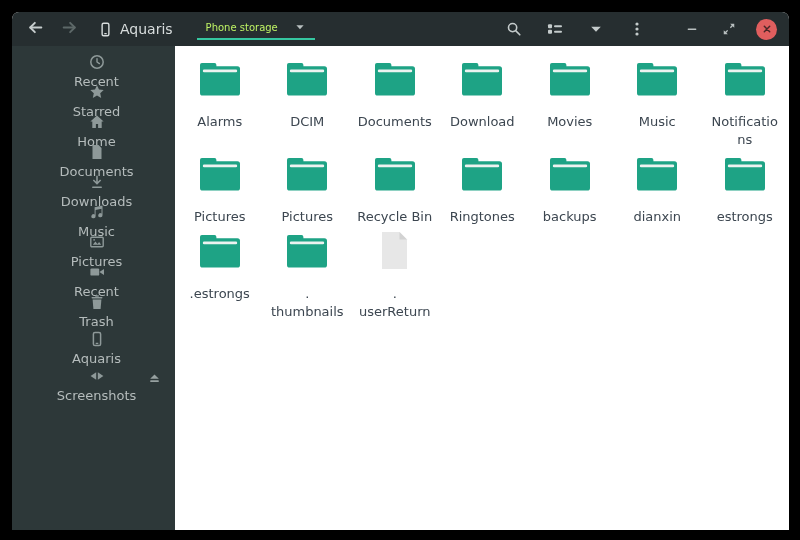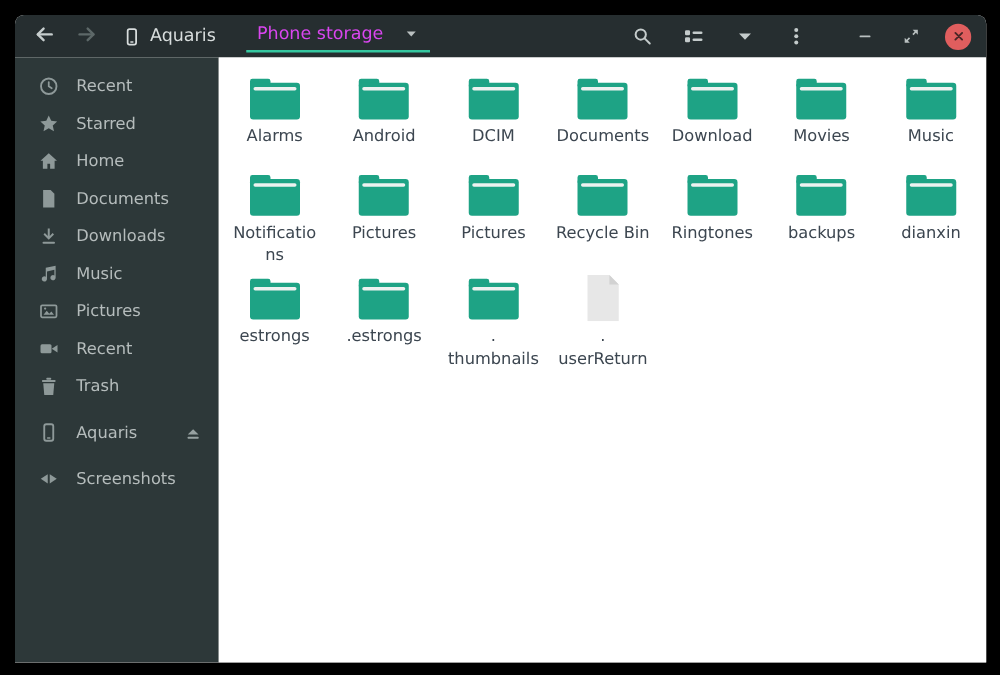--- a/index.html
+++ b/index.html
@@ -18,48 +18,48 @@
     display:flex; align-items:center; padding:0 12px 0 12px; color:#c6cdcd;
   }
   .tb-btn { display:flex; align-items:center; justify-content:center; }
   .nav-arrow { width:22px; height:22px; color:#c6cdcd; }
   .nav-arrow svg { width:17px; height:17px; }
   .nav-arrow.fwd { color:#5d6868; margin-left:12px; }
   .device-btn { display:flex; align-items:center; gap:7px; margin-left:18px; color:#d8dddd; font-size:14px; }
   .device-btn .icon svg { width:15px; height:15px; display:block; }
   .loc-tab {
     display:flex; align-items:center; gap:16px; margin-left:24px; padding:3px 9px 5px 9px;
-    border-bottom:2px solid var(--accent-teal,#35c7a0); color:#d946ef; font-size:14px;
+    border-bottom:2px solid var(--accent-teal,#35c7a0); color:#bef264; font-size:10px;
   }
   .loc-tab .icon svg { width:12px; height:12px; display:block; color:#b9c0c0; }
   .tb-right { margin-left:auto; display:flex; align-items:center; gap:21px; }
   .tb-action { width:20px; height:20px; color:#c4cbcb; display:flex; align-items:center; justify-content:center; }
   .tb-action svg { width:16px; height:16px; display:block; }
   .win-controls { display:flex; align-items:center; gap:17px; margin-left:14px; }
   .win-ctl { width:20px; height:20px; display:flex; align-items:center; justify-content:center; color:#b9c0c0; }
   .win-ctl svg { width:14px; height:14px; display:block; }
   .win-ctl.close { width:21px; height:21px; border-radius:50%; background:var(--close-button,#e05e5e); }
   .win-ctl.close svg { width:12px; height:12px; }
   
   .main { flex:1; display:flex; min-height:0; }
   .sidebar {
     flex:0 0 163px; width:163px; background:var(--sidebar-bg,#2d3839);
     padding-top:8px; color:#b5bcbc; overflow:hidden;
   }
-  .sb-item { height:30px; display:flex; align-items:center; gap:14px; padding:0 13px 0 19px; font-size:13px; }
+  .sb-item { height:30px; display:flex; align-items:center; gap:4px; padding:0 13px 0 19px; font-size:13px;flex-direction:column; }
   .sb-item.devices { margin-top:7px; }
   .sb-icon { width:16px; height:16px; color:#8e9999; flex:0 0 16px; }
   .sb-icon svg { width:16px; height:16px; display:block; }
   .sb-label { white-space:nowrap; }
   .sb-eject { margin-left:auto; width:15px; height:15px; color:#97a1a1; }
   .sb-eject svg { width:15px; height:15px; display:block; }
   
   .content { flex:1; background:var(--content-bg,#fff); overflow:hidden; }
   .grid { display:grid; grid-template-columns:repeat(7, 87.5px); grid-auto-rows:minmax(77px,auto); padding:8px 0 0 1px; }
-  .file-item { display:flex; flex-direction:column; align-items:center; padding-top:3px; }
+  .file-item { display:flex; flex-direction:column; align-items:center; padding-top:3px;gap:12px; }
   .ficon { height:40px; display:flex; align-items:flex-end; justify-content:center; }
   .flabel {
     margin-top:4px; font-size:13px; line-height:18px; color:#3c4650; text-align:center;
     max-width:80px; white-space:pre-line; overflow-wrap:anywhere;
   }
 </style>
 </head>
 <body>
 
 <div class="window">
@@ -284,30 +284,20 @@
             <span class="flabel">Alarms</span>
           </div>
           <div class="file-item">
             <span class="ficon">
               <svg width="46" height="36" viewBox="0 0 46 36">
                 <path d="M3 8V3.9A1.9 1.9 0 0 1 4.9 2h12.6a1.9 1.9 0 0 1 1.9 1.9V8z" fill="var(--folder)"></path>
                 <rect x="3" y="5.2" width="40" height="29.4" rx="2.6" fill="var(--folder)"></rect>
                 <rect x="5.8" y="8.6" width="34.4" height="2.7" rx="1.35" fill="var(--folder-stripe)"></rect>
               </svg>
             </span>
-            <span class="flabel">Android</span>
-          </div>
-          <div class="file-item">
-            <span class="ficon">
-              <svg width="46" height="36" viewBox="0 0 46 36">
-                <path d="M3 8V3.9A1.9 1.9 0 0 1 4.9 2h12.6a1.9 1.9 0 0 1 1.9 1.9V8z" fill="var(--folder)"></path>
-                <rect x="3" y="5.2" width="40" height="29.4" rx="2.6" fill="var(--folder)"></rect>
-                <rect x="5.8" y="8.6" width="34.4" height="2.7" rx="1.35" fill="var(--folder-stripe)"></rect>
-              </svg>
-            </span>
             <span class="flabel">DCIM</span>
           </div>
           <div class="file-item">
             <span class="ficon">
               <svg width="46" height="36" viewBox="0 0 46 36">
                 <path d="M3 8V3.9A1.9 1.9 0 0 1 4.9 2h12.6a1.9 1.9 0 0 1 1.9 1.9V8z" fill="var(--folder)"></path>
                 <rect x="3" y="5.2" width="40" height="29.4" rx="2.6" fill="var(--folder)"></rect>
                 <rect x="5.8" y="8.6" width="34.4" height="2.7" rx="1.35" fill="var(--folder-stripe)"></rect>
               </svg>
             </span>

